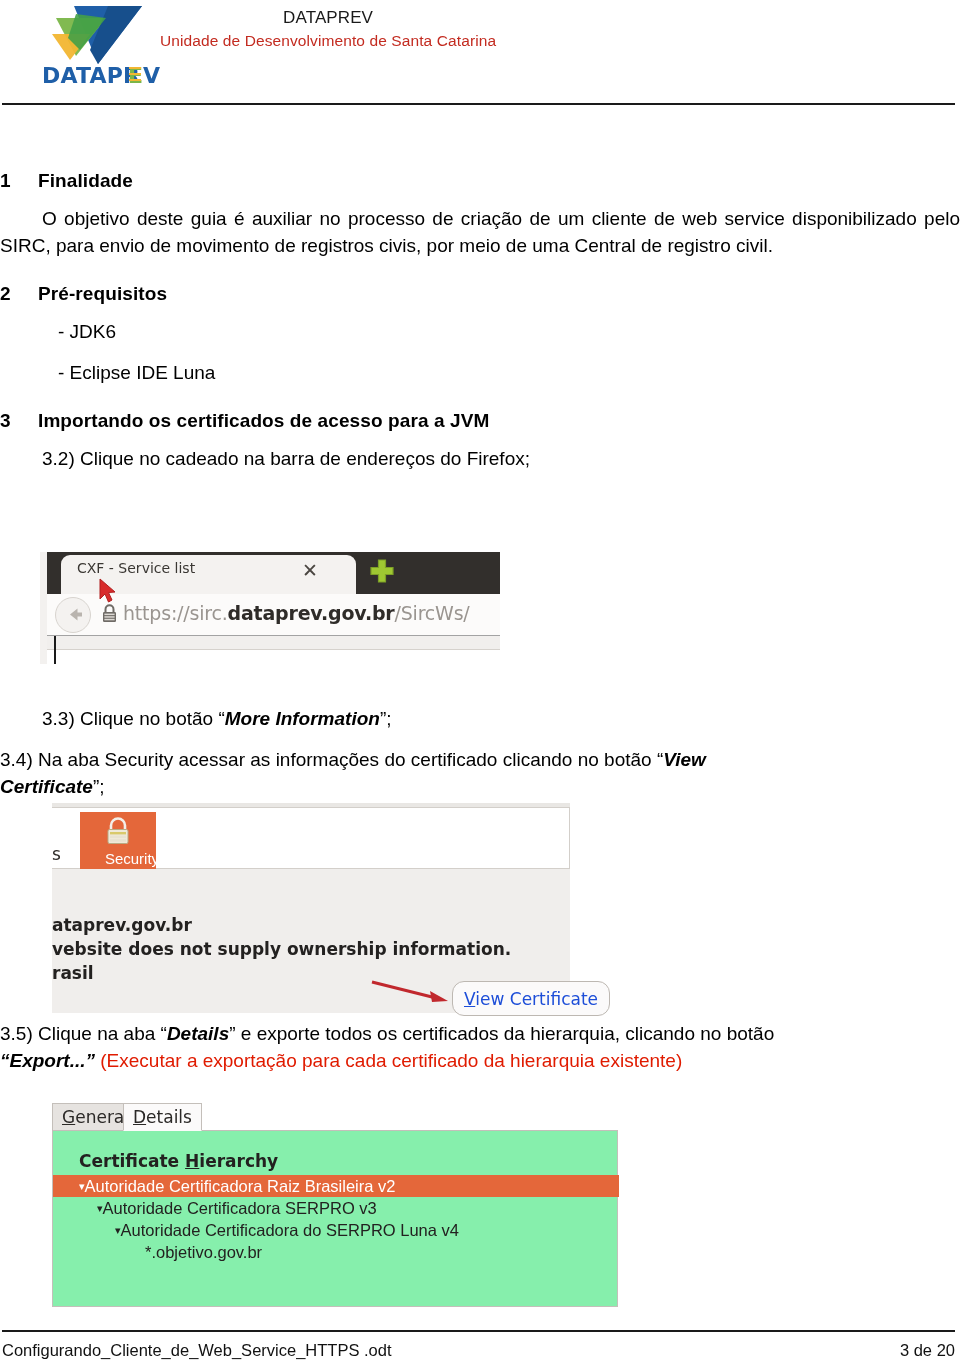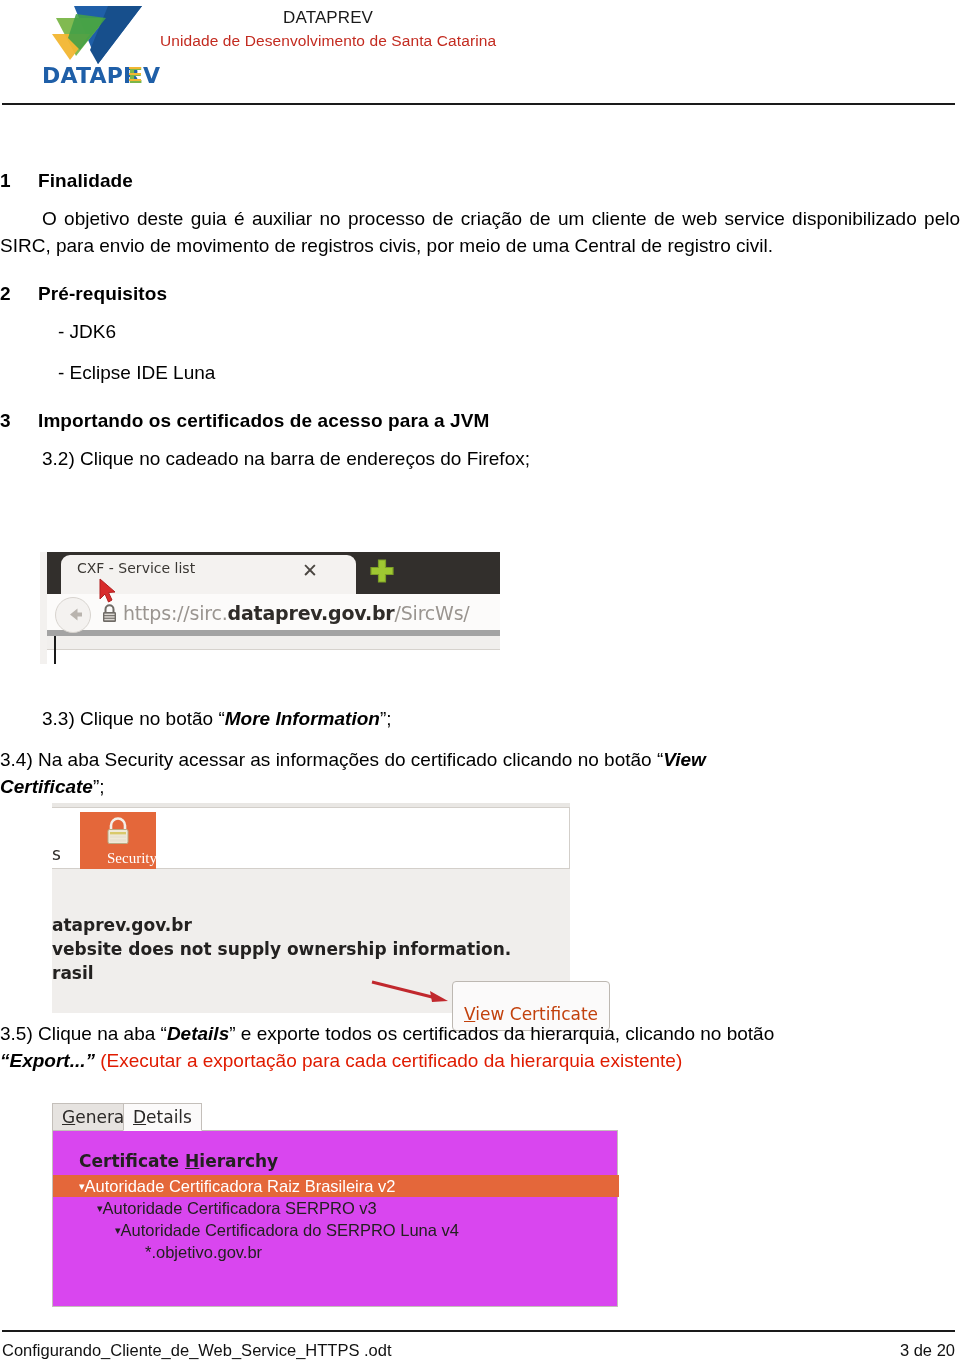--- a/index.html
+++ b/index.html
@@ -133,21 +133,21 @@
     font-family: "DejaVu Sans", sans-serif;
   }
   .fig1 .newtab {
     position: absolute; left: 322px; top: 6px;
     width: 26px; height: 26px;
   }
   .fig1 .urlbar {
     position: absolute; left: 7px; top: 42px;
     width: 453px; height: 42px;
     background: #fcfbfa;
-    border-bottom: 6px solid #a3a3a3;
+    border-bottom: 1px solid #a3a3a3;
   }
   .fig1 .backbtn {
     position: absolute; left: 8px; top: 3px;
     width: 36px; height: 36px;
     border-radius: 50%;
     border: 1.6px solid #d8d4cf;
     background: #f4f2f0;
   }
   .fig1 .backarrow {
     position: absolute; left: 16px; top: 10px;
@@ -209,47 +209,47 @@
     background: #e4673a;
   }
   .fig2 .sectab .lockicon {
     position: absolute; left: 24px; top: 5px;
     width: 28px; height: 30px;
   }
   .fig2 .sectab .secname {
     position: absolute; left: 0; top: 38px;
     width: 96px; text-align: center;
     font-size: 15px; color: #ffffff;
-    font-family: Liberation Serif, serif;
+    font-family: Liberation Sans, sans-serif;
     padding-left: 8px;
   }
   .fig2 .panel {
     position: absolute; left: 12px; top: 66px;
     width: 518px; height: 144px;
     background: #f0eeec;
   }
   .fig2 .p-line {
     position: absolute; left: 0;
     font-size: 17px;
     font-family: "DejaVu Sans", sans-serif;
     color: #232120; font-weight: bold;
     white-space: nowrap;
   }
   .fig2 .l1 { top: 46px; }
   .fig2 .l2 { top: 70px; }
   .fig2 .l3 { top: 94px; }
   .fig2 .vcbtn {
     position: absolute; left: 400px; top: 112px;
-    padding: 22px 11px 6px 11px;
+    padding: 7px 11px 6px 11px;
     background: #fbfafa;
     border: 1.4px solid #bdb8b2;
-    border-radius: 4px;
+    border-radius: 12px;
     font-size: 17px;
     font-family: "DejaVu Sans", sans-serif;
-    color: #c2410c;
+    color: #1d4ed8;
     white-space: nowrap;
   }
   .fig2 .vcbtn u { text-decoration: underline; }
   .fig2 .arrow2 {
     position: absolute; left: 318px; top: 106px;
     width: 82px; height: 34px;
   }
 
   
   .fig3 {
@@ -276,21 +276,21 @@
   .fig3 .tb.sel { background: #fbfafa; border-bottom-color: #fbfafa; }
   .fig3 .tb u { text-decoration: underline; }
   .fig3 .tb-filler {
     position: absolute; left: 140px; top: 6px;
     width: 426px; height: 22px;
     border-bottom: 1px solid #c4bfba;
   }
   .fig3 .content {
     position: absolute; left: 12px; top: 34px;
     width: 566px; height: 176px;
-    background: #d946ef;
+    background: #86efac;
     border: 1px solid #c4bfba;
     border-top: none;
   }
   .fig3 .ch-title {
     position: absolute; left: 26px; top: 20px;
     font-size: 17px; font-weight: bold;
     font-family: "DejaVu Sans", sans-serif;
     color: #232120;
   }
   .fig3 .ch-title u { text-decoration: underline; }

